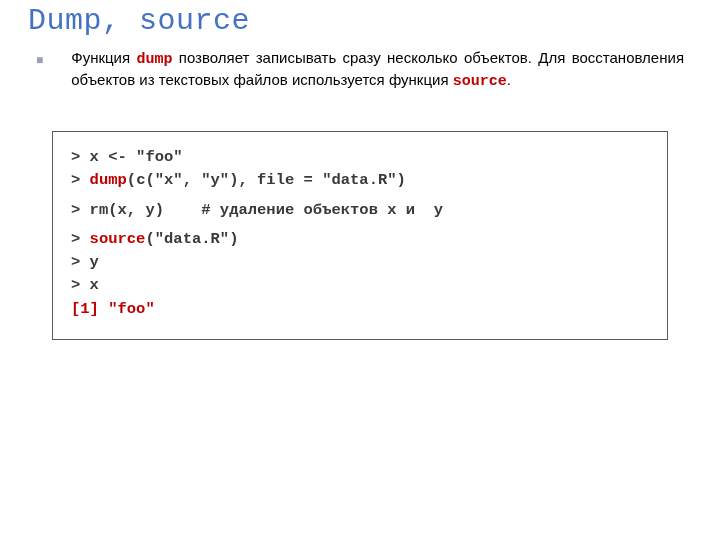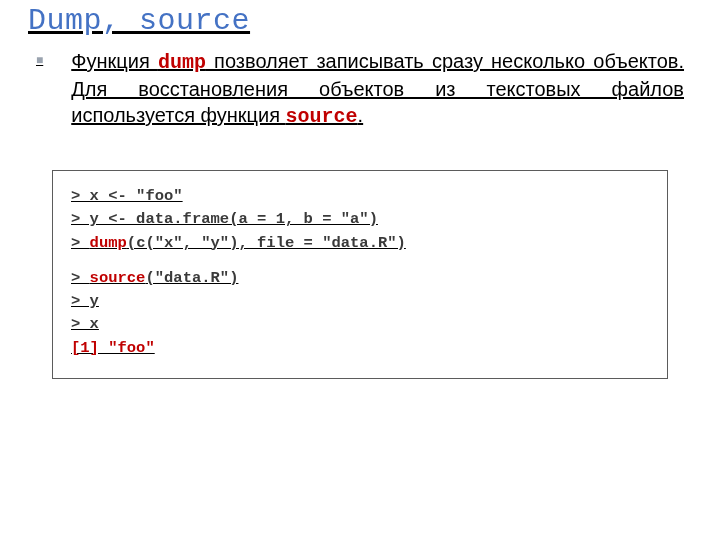--- a/index.html
+++ b/index.html
@@ -7,21 +7,20 @@
     padding: 0;
     width: 720px;
     height: 540px;
     background: #ffffff;
     font-family: Arial, sans-serif;
     overflow: hidden;
   }
   .slide {
     padding: 4px 28px 4px 28px;
     box-sizing: border-box;
-    text-decoration: underline;
   }
   .title {
     font-family: "Courier New", Courier, monospace;
     font-size: 30px;
     color: #4472c4;
     letter-spacing: 0.5px;
     margin: 0 0 10px 0;
     font-weight: normal;
   }
   .bullet-row {
@@ -31,21 +30,21 @@
     margin-right: 8px;
   }
   .bullet {
     color: #9aa3af;
     font-size: 12px;
     line-height: 20px;
     margin-right: 28px;
     margin-top: 2px;
   }
   .para {
-    font-size: 20px;
+    font-size: 15px;
     color: #000;
     line-height: 1.3;
     text-align: justify;
   }
   .para .kw {
     font-family: "Courier New", Courier, monospace;
     color: #c00000;
     font-weight: bold;
   }
   .codebox {
@@ -71,23 +70,23 @@
 
   <div class="bullet-row">
     <span class="bullet">■</span>
     <div class="para">
       <span>Функция </span><span class="kw">dump</span><span>  позволяет записывать сразу несколько объектов. Для восстановления объектов из текстовых файлов используется функция </span><span class="kw">source</span><span>.</span>
     </div>
   </div>
 
   <div class="codebox">
     <div class="row">&gt; x &lt;- "foo"</div>
-    <div class="row">&gt; y &lt;- data.frame(a = 1, b = "a")</div>
     <div class="row"><span>&gt; </span><span class="red">dump</span><span>(c("x", "y"), file = "data.R")</span></div>
     <div class="gap"></div>
+    <div class="row">&gt; rm(x, y)    # удаление объектов x и  y</div>
     <div class="gap"></div>
     <div class="row"><span>&gt; </span><span class="red">source</span><span>("data.R")</span></div>
     <div class="row">&gt; y</div>
     <div class="row">&gt; x</div>
     <div class="row red">[1] "foo"</div>
   </div>
 
 </div>
 
 </body></html>

